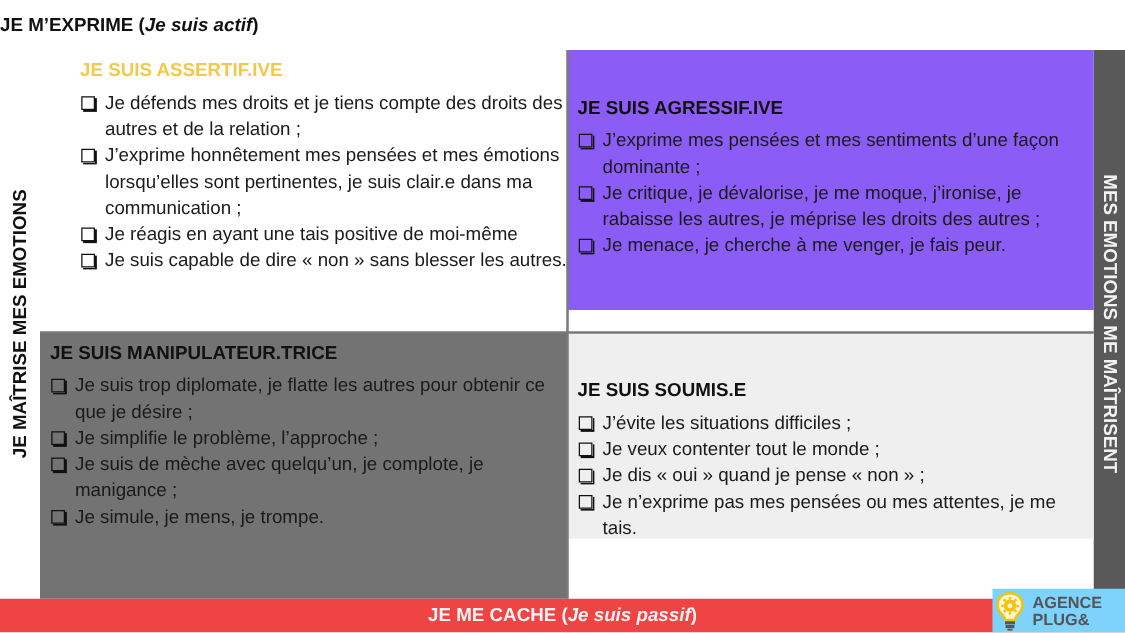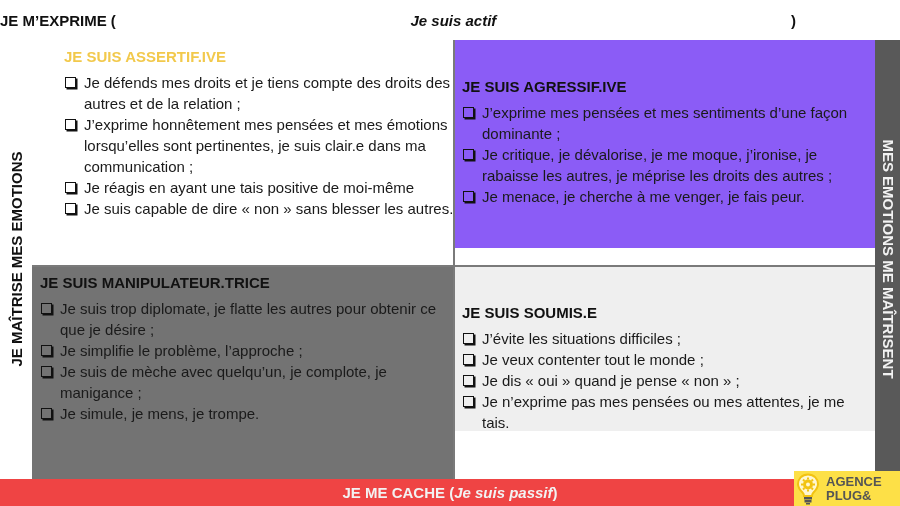--- a/index.html
+++ b/index.html
@@ -1,21 +1,21 @@
 <!DOCTYPE html>
 <html><head>
   <meta charset="utf-8">
   <style>
     * { box-sizing: border-box; margin: 0; padding: 0; }
     html, body { width: 900px; height: 506px; overflow: hidden; background: #ffffff; }
     body { position: relative; font-family: "Liberation Sans", "DejaVu Sans", sans-serif; color: #1a1a1a; }
 
     .top-axis {
       position: absolute; left: 0; top: 0; width: 796px; height: 40px;
-      display: flex; align-items: center; justify-content: space-between;
+      display: flex; align-items: center; justify-content: flex-start;
       font-weight: bold; font-size: 15px; color: #111;
     }
     .top-axis .it, .bottom-axis .it { font-style: italic; }
 
     .left-axis {
       position: absolute; left: 0; top: 40px; width: 32px; height: 437px;
     }
     .left-axis .rot {
       position: absolute; left: 50%; top: 50%;
       transform: translate(-50%, -50%) rotate(-90deg);
@@ -55,21 +55,21 @@
 
     ul.items { list-style: none; }
     ul.items li { position: relative; padding-left: 20px; margin-bottom: 0; }
     ul.items li .box {
       position: absolute; left: 1px; top: 5px; width: 11px; height: 11px;
       border: 1.5px solid #111; box-shadow: 1.5px 1.5px 0 #111; background: transparent;
     }
 
     .logo {
       position: absolute; left: 794px; top: 471px; width: 106px; height: 35px;
-      background: #fde047; display: flex; align-items: center; padding-left: 2px;
+      background: #7dd3fc; display: flex; align-items: center; padding-left: 2px;
     }
     .logo svg { flex: none; }
     .logo .brand {
       margin-left: 6px; font-weight: bold; font-size: 13px; line-height: 14px; color: #555;
     }
   </style>
 </head>
 <body>
 
 <div class="top-axis">

